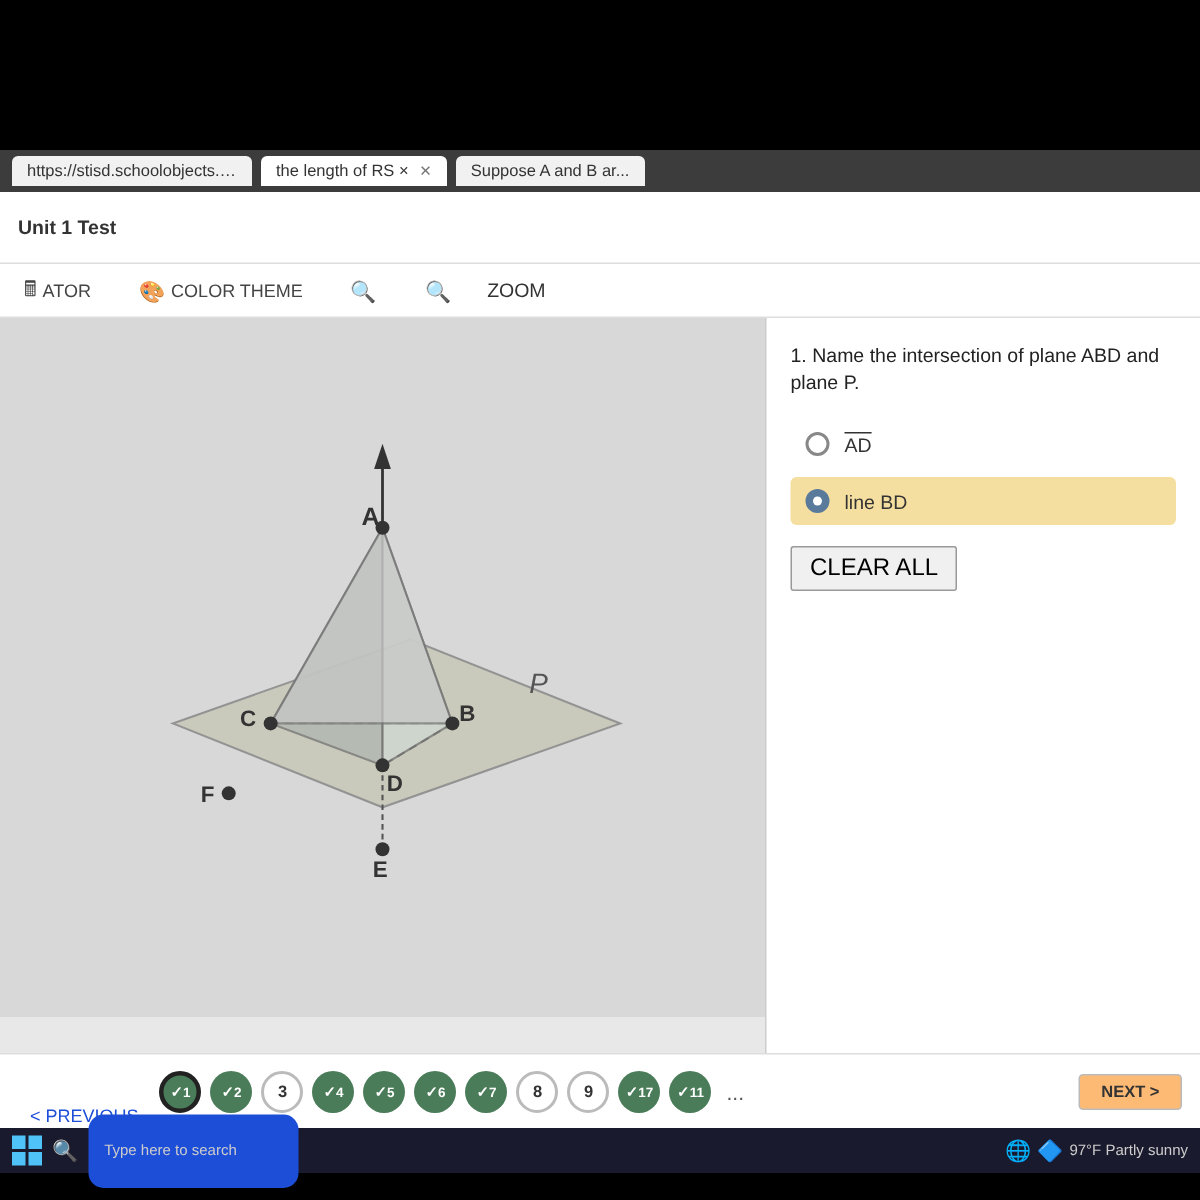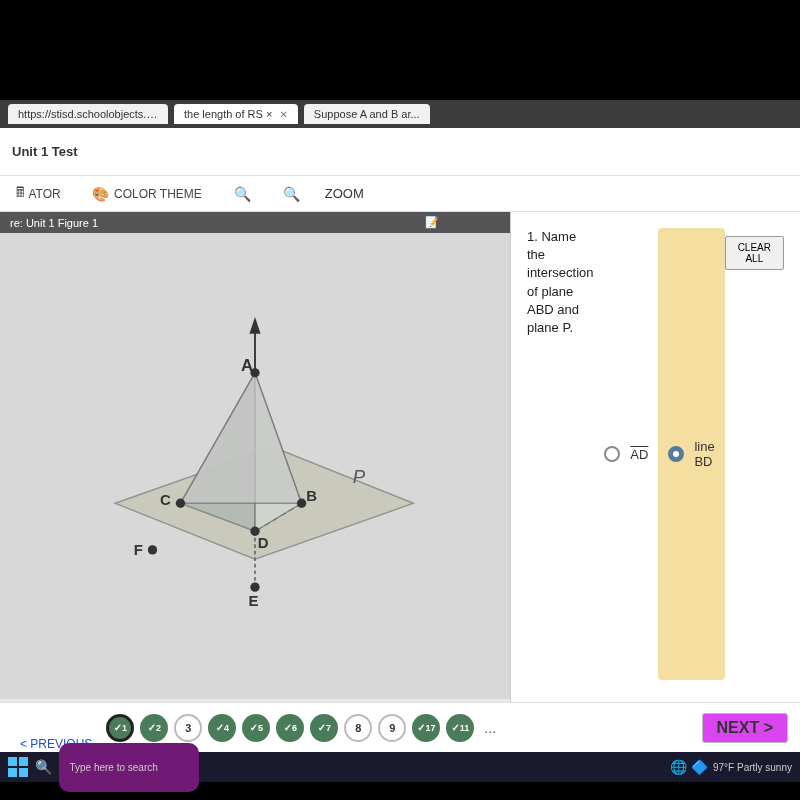--- a/index.html
+++ b/index.html
@@ -129,21 +129,21 @@
       align-items: center;
       justify-content: center;
     }
 
     
     .question-panel {
       width: 290px;
       background: #fff;
       border-left: 1px solid #ccc;
       display: flex;
-      flex-direction: row;
+      flex-direction: column;
       padding: 16px;
       overflow-y: auto;
     }
 
     .question-text {
       font-size: 13px;
       color: #222;
       margin-bottom: 16px;
       line-height: 1.4;
     }
@@ -189,21 +189,21 @@
     }
 
     .overline {
       text-decoration: overline;
     }
 
     .clear-all-btn {
       border: 1px solid #999;
       background: #f0f0f0;
       padding: 5px 12px;
-      font-size: 10px;
+      font-size: 16px;
       cursor: pointer;
       border-radius: 2px;
       margin-top: 8px;
       align-self: flex-start;
     }
 
     
     .bottom-nav {
       background: #fff;
       border-top: 1px solid #ddd;
@@ -253,24 +253,24 @@
     .more-btn {
       font-size: 14px;
       color: #555;
       cursor: pointer;
       padding: 0 4px;
     }
 
     .next-btn {
       margin-left: auto;
       padding: 5px 14px;
-      background: #d946ef;
+      background: #fdba74;
       border: 1px solid #bbb;
       border-radius: 3px;
-      font-size: 16px;
+      font-size: 11px;
       font-weight: bold;
       cursor: pointer;
       color: #333;
     }
 
     
     .taskbar {
       height: 30px;
       background: #1a1a2e;
       display: flex;
@@ -287,21 +287,21 @@
 
     .taskbar-right {
       display: flex;
       align-items: center;
       gap: 4px;
       font-size: 10px;
       color: #ccc;
     }
 
     .search-bar {
-      background: #701a75;
+      background: #1d4ed8;
       border-radius: 10px;
       padding: 19px 10px;
       font-size: 10px;
       color: #ccc;
       width: 140px;
     }
 
     
     .geometry-figure {
       width: 100%;
@@ -365,27 +365,20 @@
   </div>
   <div class="toolbar-item">
     <span class="toolbar-icon">🔍</span>
   </div>
   <span>ZOOM</span>
 </div>
 
 <div class="main-content">
 
   <div class="figure-panel">
-    <div class="figure-header">
-      <span>re: Unit 1 Figure 1</span>
-      <div class="add-note-btn">
-        <span>📝</span>
-        <span>ADD NOTE</span>
-      </div>
-    </div>
     <div class="figure-canvas">
       <svg class="geometry-figure" viewBox="0 0 420 500">
 
         <polygon points="60,290 230,230 380,290 210,350" fill="#c8c8b8" stroke="#888" stroke-width="1.5" opacity="0.85"></polygon>
 
         <line x1="130" y1="290" x2="260" y2="290" stroke="#666" stroke-width="1.5" stroke-dasharray="6,4"></line>
         <line x1="260" y1="290" x2="210" y2="320" stroke="#666" stroke-width="1.5" stroke-dasharray="6,4"></line>
 
         <line x1="210" y1="150" x2="210" y2="100" stroke="#333" stroke-width="2"></line>
         <polygon points="210,90 204,108 216,108" fill="#333"></polygon>

